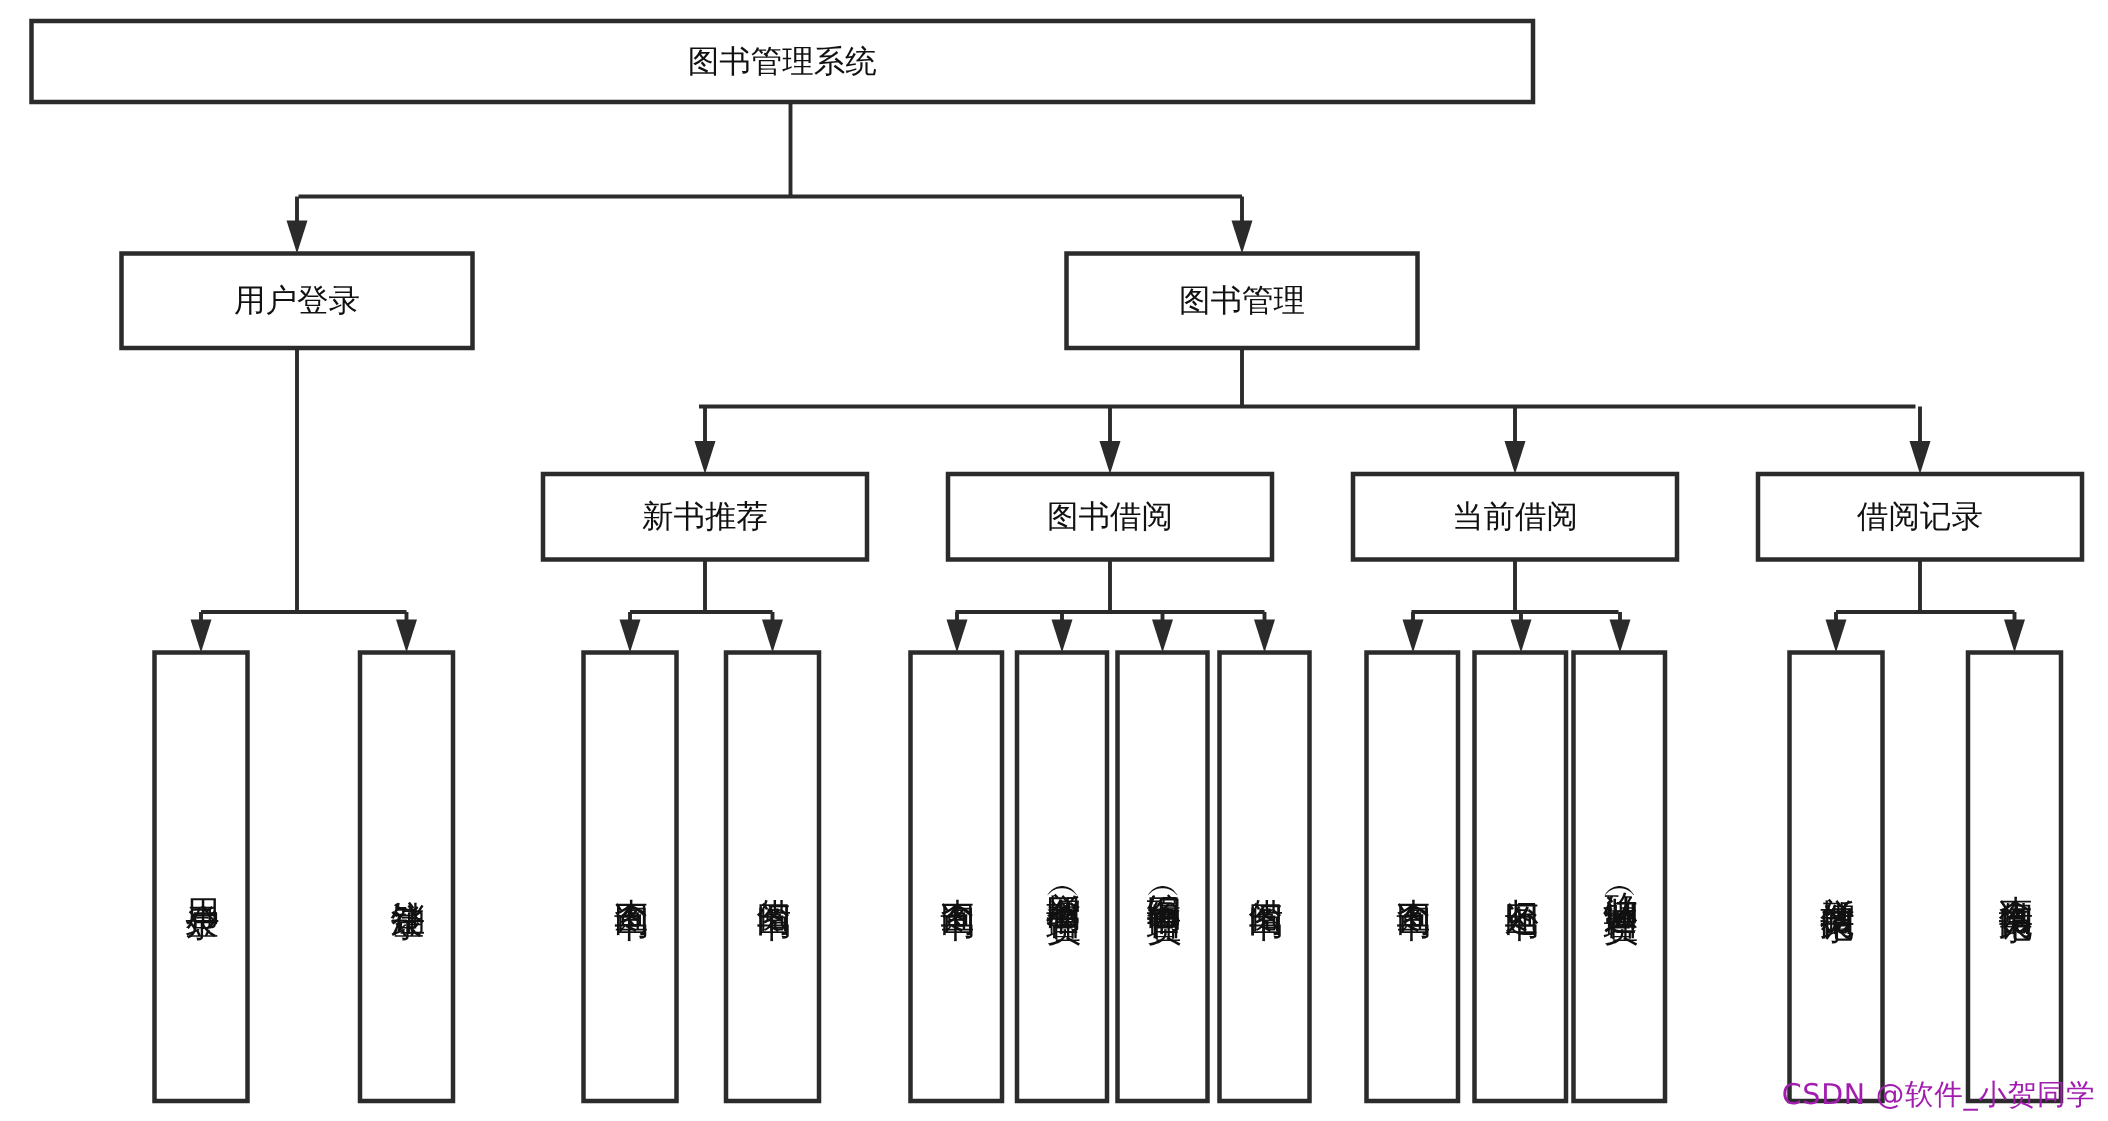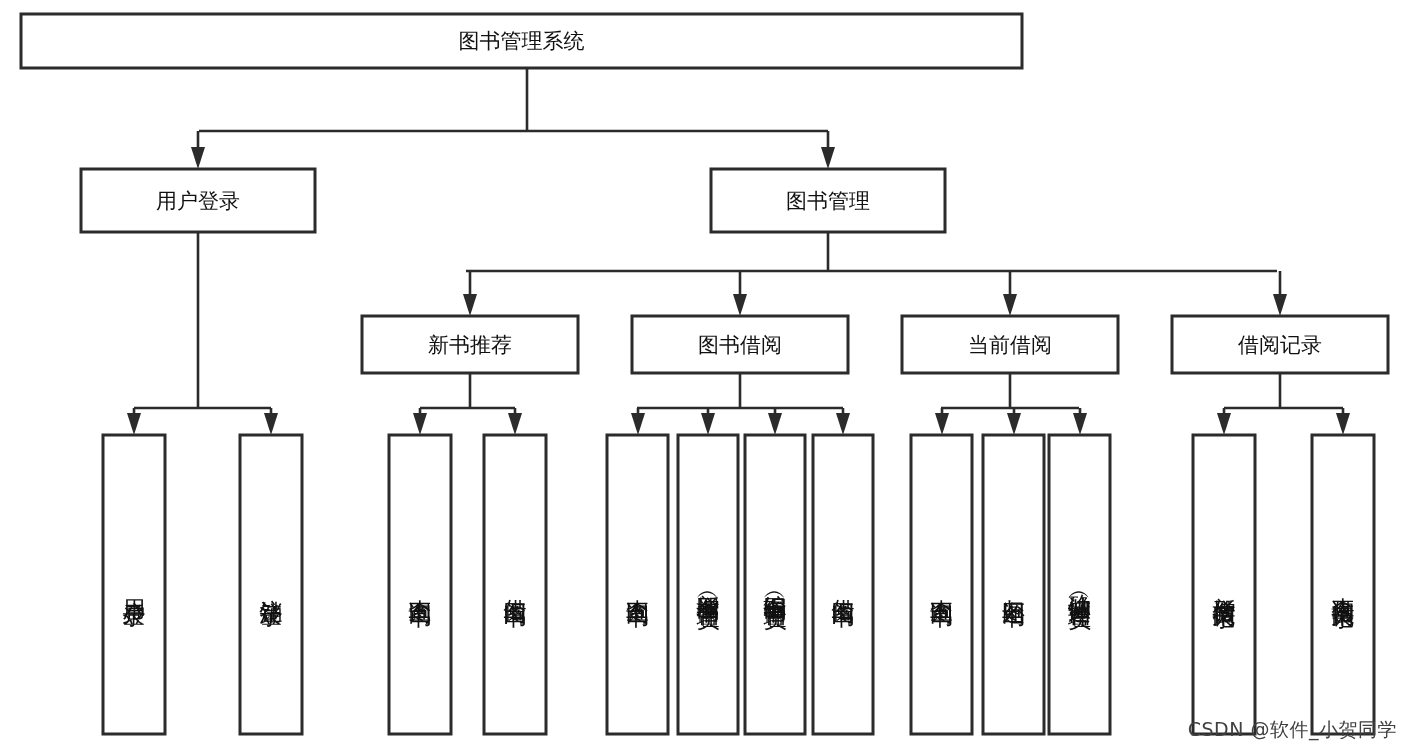--- a/index.html
+++ b/index.html
@@ -57,21 +57,21 @@
     align-items: center;
     justify-content: center;
     pointer-events: none;
   }
   .watermark {
     position: absolute;
     right: 8px;
     bottom: 4px;
     font-family: "DejaVu Sans", "Liberation Sans", sans-serif;
     font-size: 19px;
-    color: #404040;
+    color: #a21caf;
     white-space: nowrap;
     letter-spacing: 0.5px;
   }
 </style>
 </head>
 <body>
 
 <svg id="diagram" viewBox="0 0 1405 747">
   <g id="edges-layer">
       <g>

